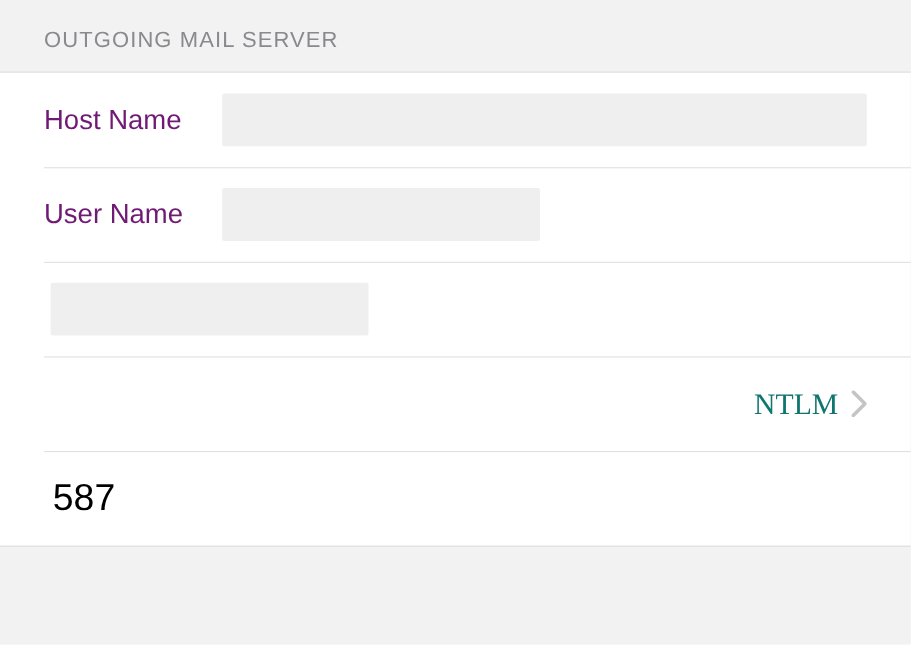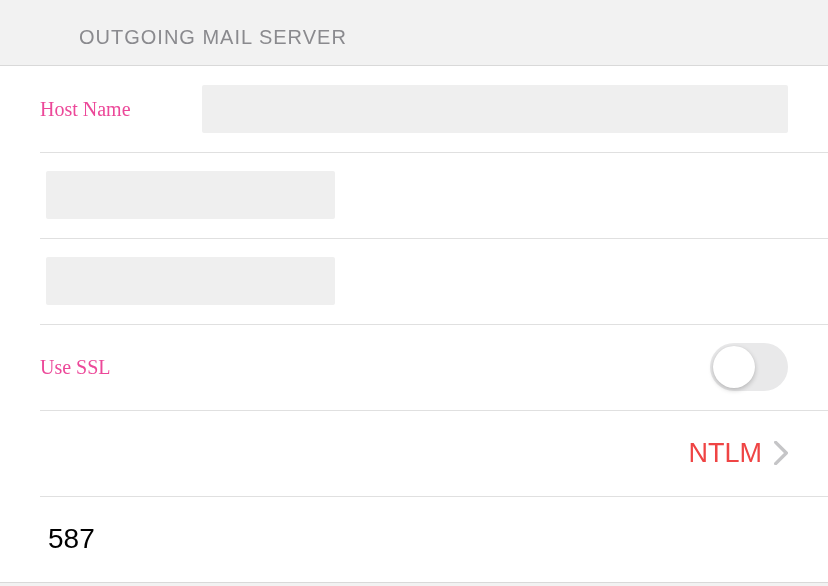--- a/index.html
+++ b/index.html
@@ -14,21 +14,20 @@
       height: 586px;
       overflow: hidden;
     }
     .section-header {
       font-size: 20px;
       letter-spacing: 1px;
       color: #8a8a8e;
       padding: 26px 0 16px 40px;
       text-transform: uppercase;
       background: #f2f2f2;
-      margin-left: 39px;
     }
     .settings-group {
       background: #ffffff;
       border-top: 1px solid #d9d9d9;
       border-bottom: 1px solid #d9d9d9;
     }
     .row {
       display: flex;
       align-items: center;
       min-height: 86px;
@@ -38,50 +37,50 @@
     .row + .row::before {
       content: "";
       position: absolute;
       top: 0;
       left: 40px;
       right: 0;
       height: 1px;
       background: #e0e0e0;
     }
     .label {
-      font-size: 20px;
-      color: #ec4899;
+      font-size: 25px;
+      color: #701a75;
       flex-shrink: 0;
       min-width: 156px;
-      font-family: Liberation Serif, serif;
     }
     .redacted {
       background: #efefef;
       height: 48px;
       border-radius: 2px;
       margin-left: 6px;
     }
     .redacted.wide {
       width: 593px;
     }
     .redacted.narrow {
       width: 289px;
     }
     .value-inline {
-      font-size: 28px;
+      font-size: 34px;
       color: #000000;
       margin-left: 8px;
     }
     .spacer {
       flex: 1;
     }
     .detail-value {
       font-size: 27px;
-      color: #ef4444;
+      color: #0f766e;
       margin-right: 12px;
+      font-family: Liberation Serif, serif;
     }
     .chevron {
       display: inline-flex;
       align-items: center;
     }
     .chevron svg {
       width: 14px;
       height: 24px;
     }
     .toggle {
@@ -109,34 +108,28 @@
 <div class="section-header">OUTGOING MAIL SERVER</div>
 
 <div class="settings-group">
 
   <div class="row">
     <div class="label">Host Name</div>
     <div class="redacted wide"></div>
   </div>
 
   <div class="row">
+    <div class="label">User Name</div>
     <div class="redacted narrow"></div>
   </div>
 
   <div class="row">
     <div class="redacted narrow"></div>
   </div>
 
-  <div class="row">
-    <div class="label">Use SSL</div>
-    <div class="spacer"></div>
-    <div class="toggle">
-      <div class="knob"></div>
-    </div>
-  </div>
 
   <div class="row">
     <div class="spacer"></div>
     <div class="detail-value">NTLM</div>
     <span class="chevron">
       <svg viewBox="0 0 10 18" fill="none">
         <path d="M1 1 L9 9 L1 17" stroke="#c5c5c7" stroke-width="2.5" stroke-linecap="round" stroke-linejoin="round"></path>
       </svg>
     </span>
   </div>

